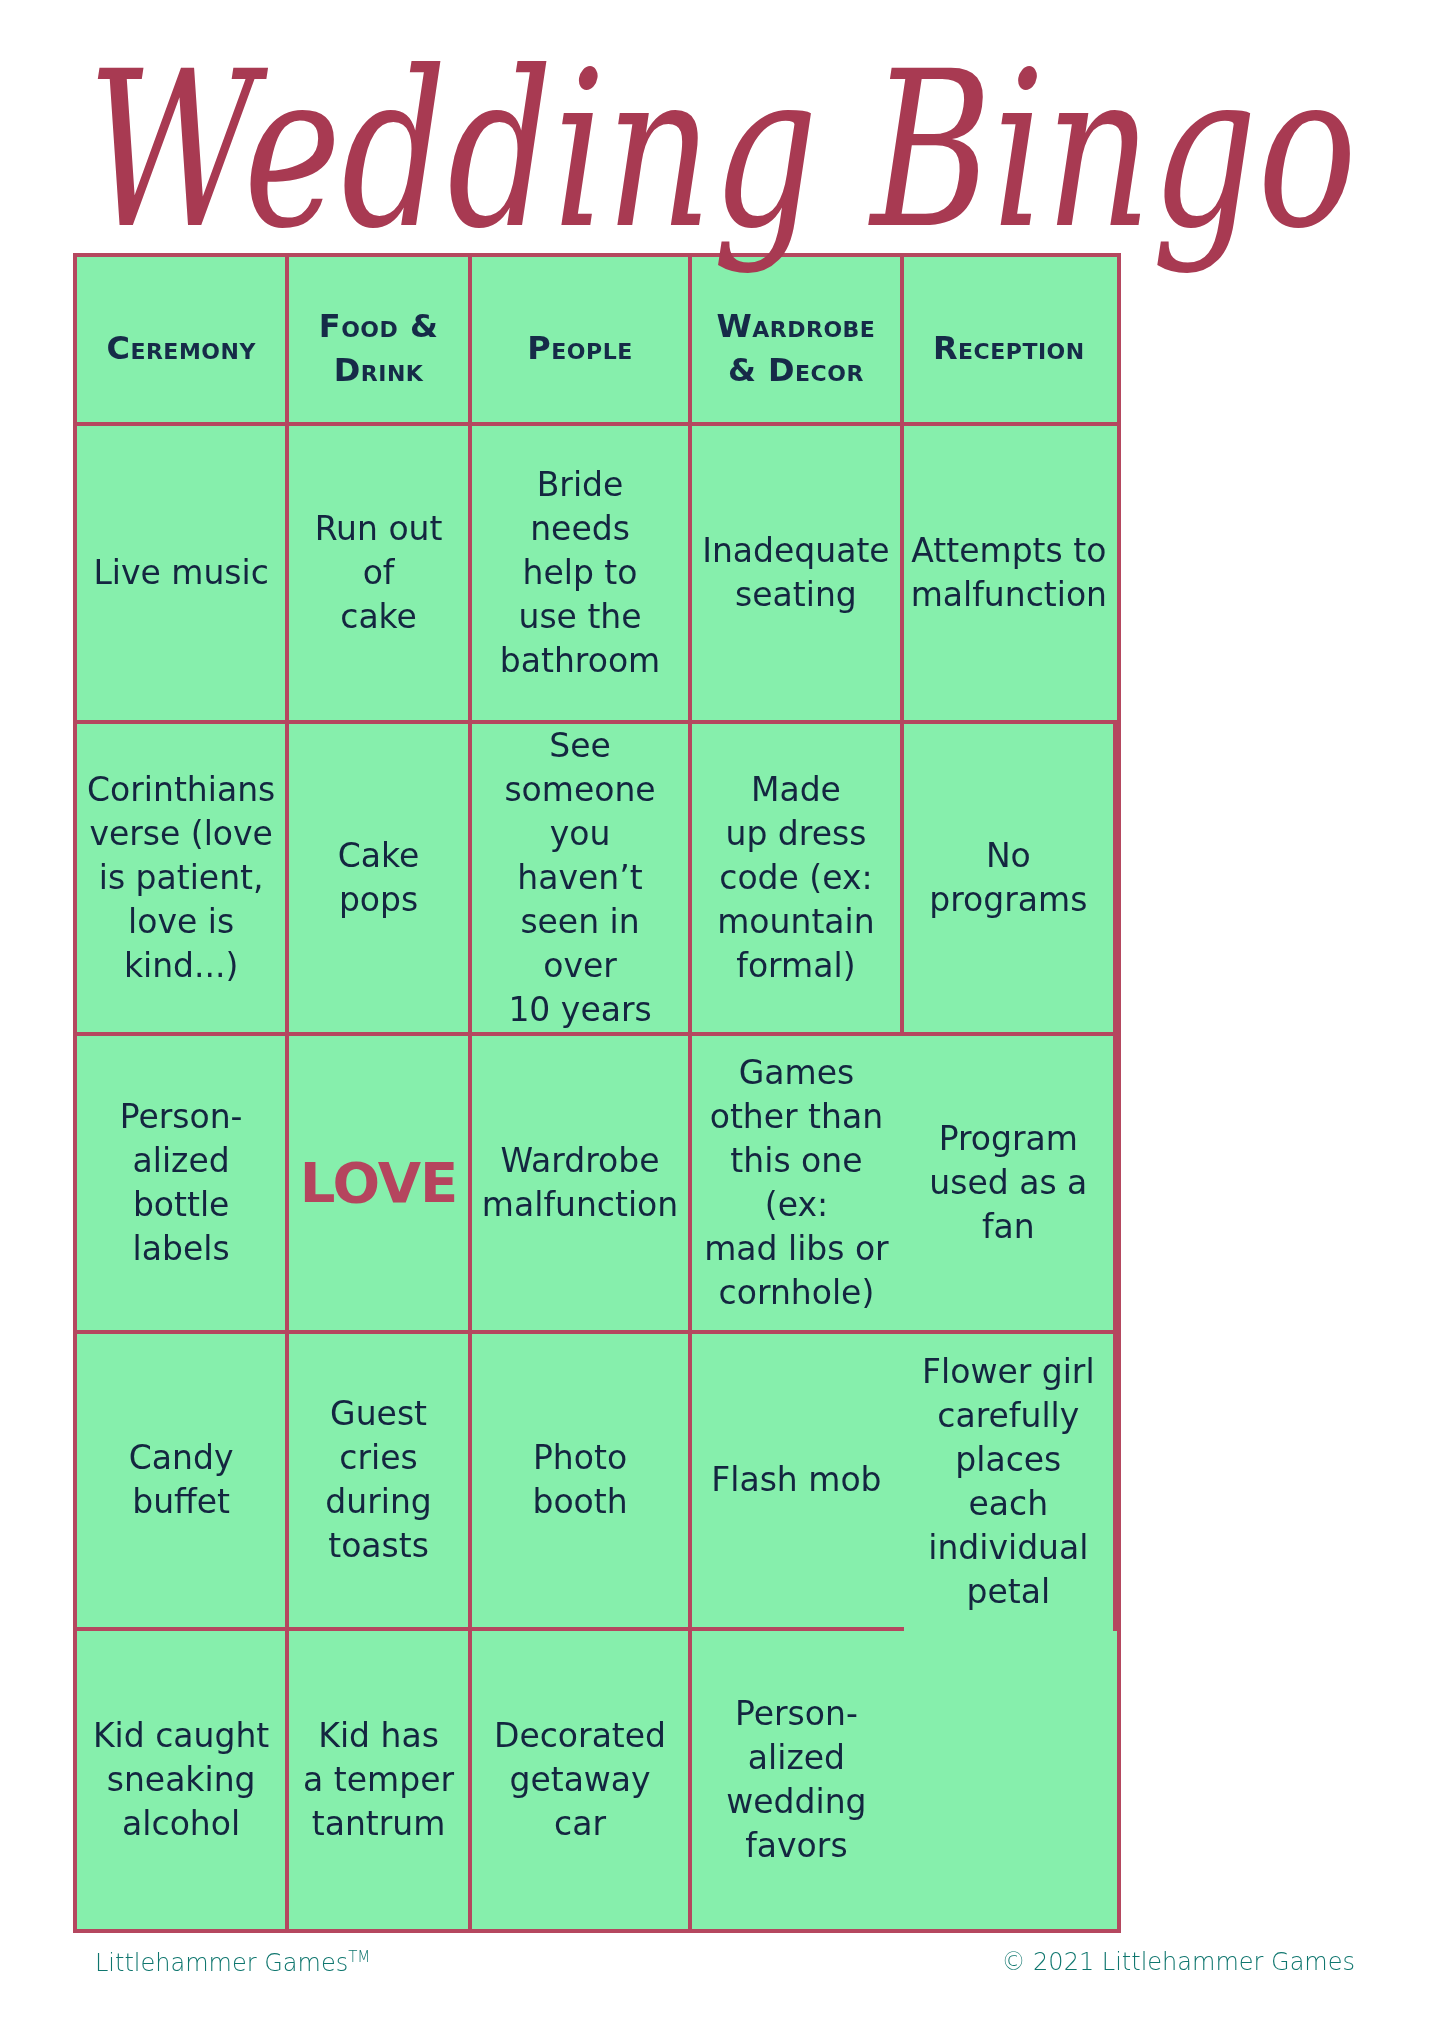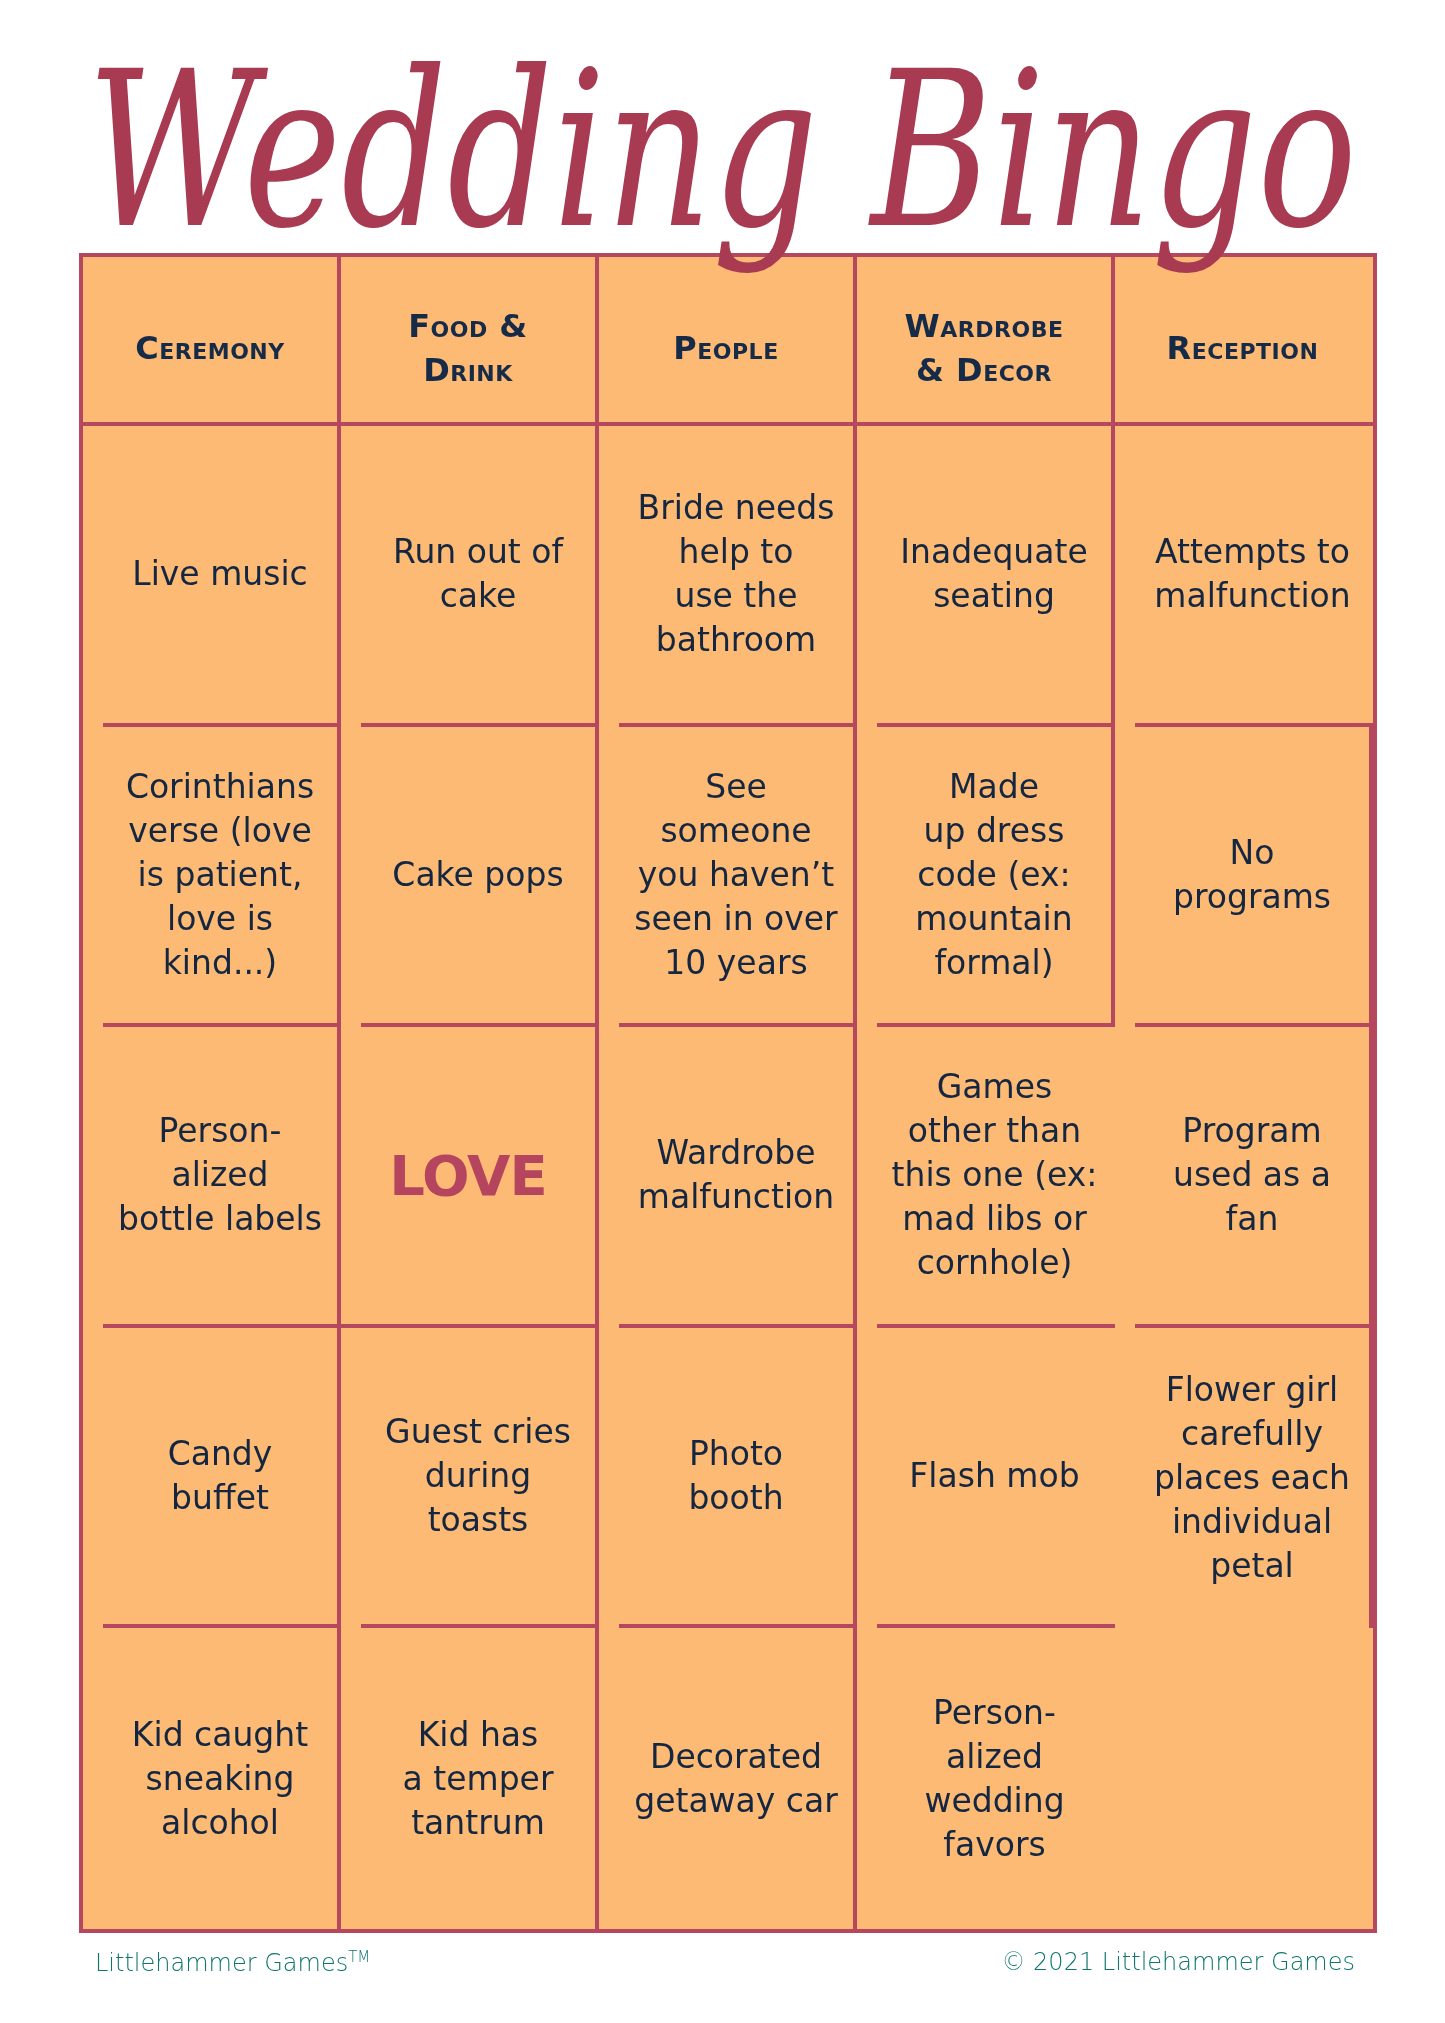--- a/index.html
+++ b/index.html
@@ -7,43 +7,43 @@
   .title {
     position: absolute; left: 0; top: 0; width: 1445px; height: 340px;
     z-index: 3; pointer-events: none; text-align: right;
   }
   .title svg { width: 1445px; height: 340px; display: block; }
   .title text {
     font-family: "DejaVu Serif", serif; font-style: italic; font-weight: normal;
     fill: #a83a52;
   }
   .grid {
-    position: absolute; left: 79px; top: 253px; width: 1298px; height: 1680px;
+    position: absolute; left: 73px; top: 253px; width: 1048px; height: 1680px;
     display: grid;
     grid-template-columns: repeat(5, 1fr);
     grid-template-rows: 169px repeat(5, 1fr);
     border: 4px solid #b5475f; box-sizing: border-box;
-    z-index: 1; background: #fdba74;
+    z-index: 1; background: #86efac;
   }
   .cell {
     border-right: 4px solid #b5475f; border-bottom: 4px solid #b5475f;
     display: flex; align-items: center; justify-content: center; text-align: center;
     box-sizing: border-box; padding: 0 10px;
     color: #142640;
   }
   .cell.c5 { border-right: none; padding-left: 7px; }
   .cell.r5 { border-bottom: none; }
   .head {
     font-family: "DejaVu Sans", sans-serif; font-weight: bold; font-size: 32px;
     line-height: 44px; font-variant: small-caps; letter-spacing: 0.5px; color: #162b48;
     padding-top: 16px;
   }
   .body-text {
     font-family: "DejaVu Sans", sans-serif; font-size: 33px; line-height: 44px; white-space: pre-line;
-    font-weight: 500; color: #142640; margin-left: 20px;
+    font-weight: 500; color: #142640;
   }
   .free {
     font-family: "DejaVu Sans", sans-serif; font-weight: bold; font-size: 56px; color: #b5455e; letter-spacing: -1px;
   }
   .footer { position: absolute; top: 1948px; font-family: "DejaVu Sans", sans-serif; font-size: 24px; color: #0f766e; font-weight: 300; }
   .footer.left { left: 95px; }
   .footer.right { right: 90px; }
   sup.tm { font-size: 15px; vertical-align: 9px; }
 </style>
 </head>

